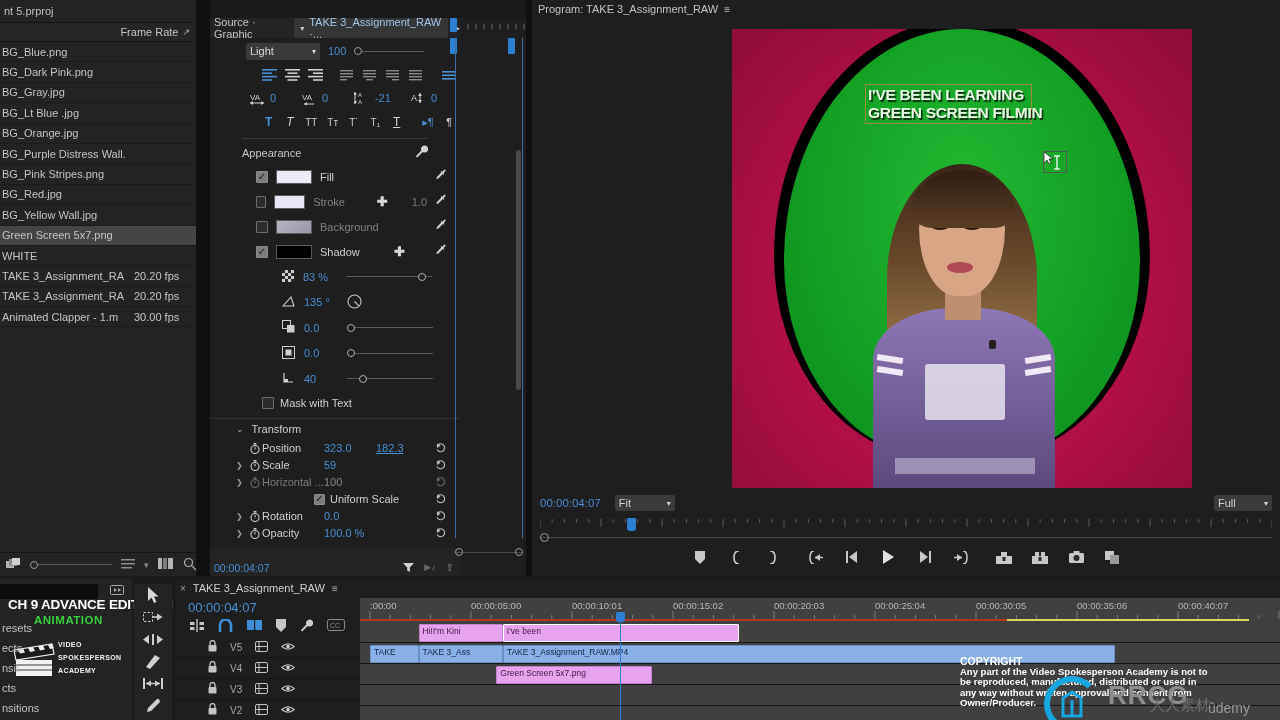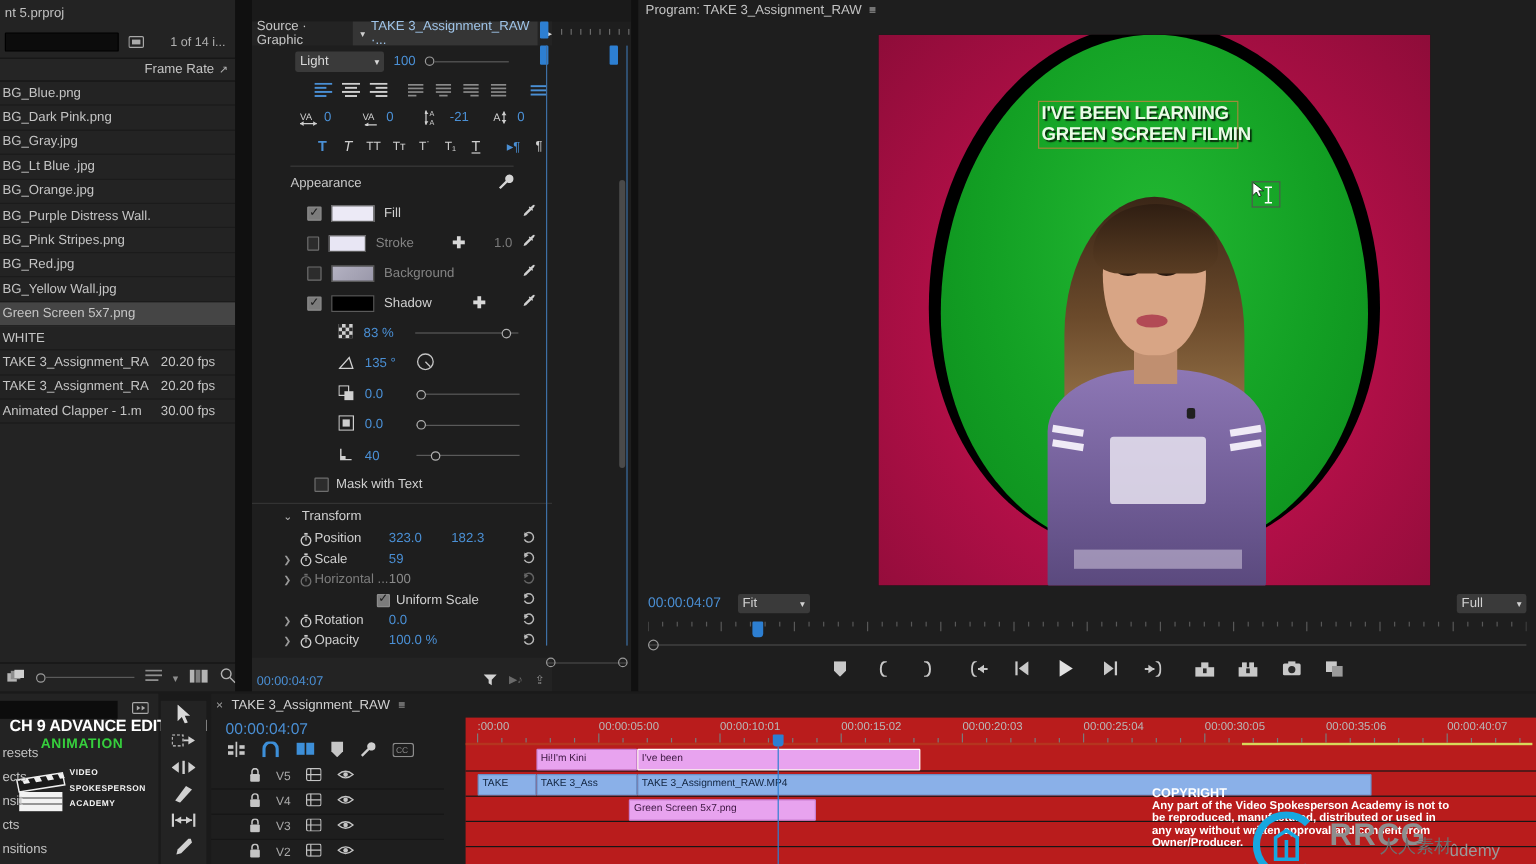--- a/index.html
+++ b/index.html
@@ -88,21 +88,21 @@
 
   #mask-row{ display:flex;align-items:center;height:22px;padding-left:52px;gap:6px;}
   #transform-hdr{ display:flex;align-items:center;height:22px;padding-left:26px;gap:8px;
                   border-top:1px solid #333; margin-top:4px;}
   .tf-row{ display:flex;align-items:center;height:17px;padding-left:26px;gap:0px;font-size:11px;}
   .tf-arrow{ width:12px;color:#9a9a9a;font-size:8px;}
   .tf-stop{ width:14px; display:flex;align-items:center;justify-content:center;}
   .tf-name{ width:62px; color:#cfcfcf;}
   .tf-name.dim{ color:#7d7d7d;}
   .tf-v1{ width:52px; color:#4a8fd4;}
-  .tf-v2{ width:58px; color:#4a8fd4;}
+  .tf-v2{ width:58px; color:#4a8fd4;text-decoration:underline;}
   .tf-reset{ margin-left:auto; margin-right:14px; }
   #eg-footer{ position:absolute;left:210px; top:560px; width:250px; height:16px;
               display:flex;align-items:center; background:#232323; padding-left:4px;}
   #eg-foot-icons{ margin-left:auto; display:flex; gap:10px; padding-right:6px;}
 
   
   #eg-strip { left:460px; top:18px; width:70px; height:558px; background:#1e1e1e; }
   #strip-ruler{ position:absolute; left:462px; top:24px; width:66px; height:12px;}
   .strip-marker{ position:absolute; width:7px;height:16px;background:#2d7fd2;border-radius:1px;}
 
@@ -193,21 +193,21 @@
   
   #timeline-panel{ left:176px; top:578px; width:1104px; height:142px; background:#1e1e1e;}
   #tl-tabbar{ height:20px;display:flex;align-items:center;gap:7px;padding-left:4px;color:#d0d0d0;
               font-size:11px;}
   #tl-left{ position:absolute; left:0; top:20px; width:194px; height:122px; background:#1e1e1e;}
   #tl-tc{ color:#4a8fd4; font-size:13px; padding:2px 0 0 12px; font-weight:normal;}
   #tl-toolicons{ display:flex; align-items:center; gap:14px; padding-left:14px; height:22px;}
   .tl-track-hdr{ height:21px; display:flex;align-items:center; gap:13px; padding-left:32px;
                  border-bottom:1px solid #161616;}
   .tl-tname{ color:#a8a8a8; font-size:10px; width:12px;}
-  #tl-right{ position:absolute; left:212px; top:20px; right:0; height:122px; background:#b91c1c;}
+  #tl-right{ position:absolute; left:184px; top:20px; right:0; height:122px; background:#404040;}
   #tl-ruler{ position:absolute;left:0;top:0;right:0;height:24px;}
   .tl-tick-label{ position:absolute; top:2px; color:#b8b8b8; font-size:9.5px; white-space:nowrap;}
   #tl-workarea{ position:absolute; left:0; top:21px; height:2px; background:#b5351f; }
   #tl-workarea-y{ position:absolute; top:21px; height:2px; background:#d8d85a; }
   #tl-playhead{ position:absolute; top:14px; width:9px; height:10px; background:#2d7fd2;
                 border-radius:1px 1px 3px 3px;}
   #tl-playline{ position:absolute; top:24px; width:1px; height:98px; background:#2d7fd2;}
   .tl-row{ position:absolute; left:0; right:0; height:21px; border-bottom:1px solid #161616;}
   .clip{ position:absolute; top:2px; height:18px; border-radius:1px; font-size:8.5px;
          padding:1px 3px; overflow:hidden; white-space:nowrap;}
@@ -231,30 +231,20 @@
 
   .line-sep{ position:absolute; background:#101010;}
 </style>
 </head>
 <body>
 
 <div id="app">
 
   <div class="panel" id="project-panel">
     <div id="proj-title">nt 5.prproj</div>
-    <div id="proj-search-row">
-      <div id="proj-search"></div>
-      <div id="proj-newbin">
-        <svg width="13" height="12" viewBox="0 0 13 12">
-            <rect x="0.5" y="1.5" width="12" height="9" rx="1" fill="none" stroke="#a8a8a8"></rect>
-            <rect x="3" y="4" width="7" height="4" fill="#a8a8a8"></rect>
-          </svg>
-      </div>
-      <div id="proj-count">1 of 14 i...</div>
-    </div>
     <div id="proj-header-row">
       <span class="hdr-label">Frame Rate</span>
       <span style="color:#b0b0b0;font-size:9px;">↗</span>
     </div>
     <div id="proj-list">
         <div class="proj-row">
           <span class="proj-name">BG_Blue.png</span>
           <span class="proj-fps"></span>
         </div>
         <div class="proj-row">

